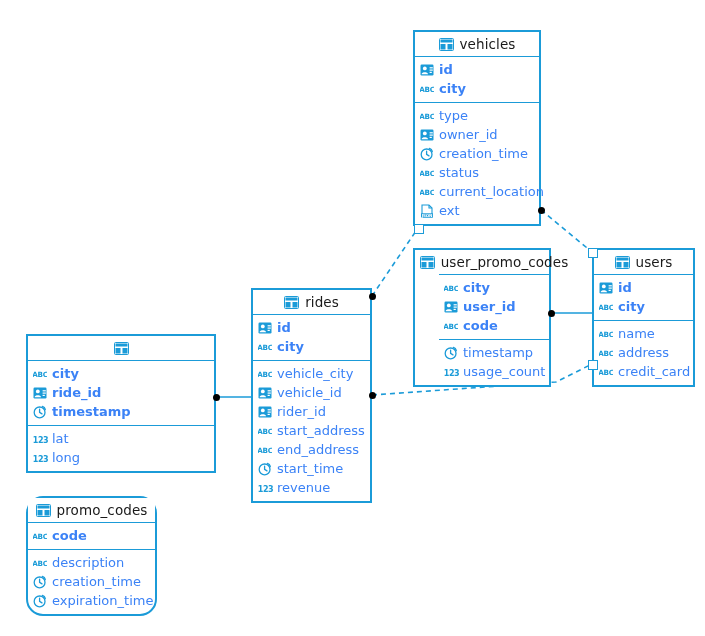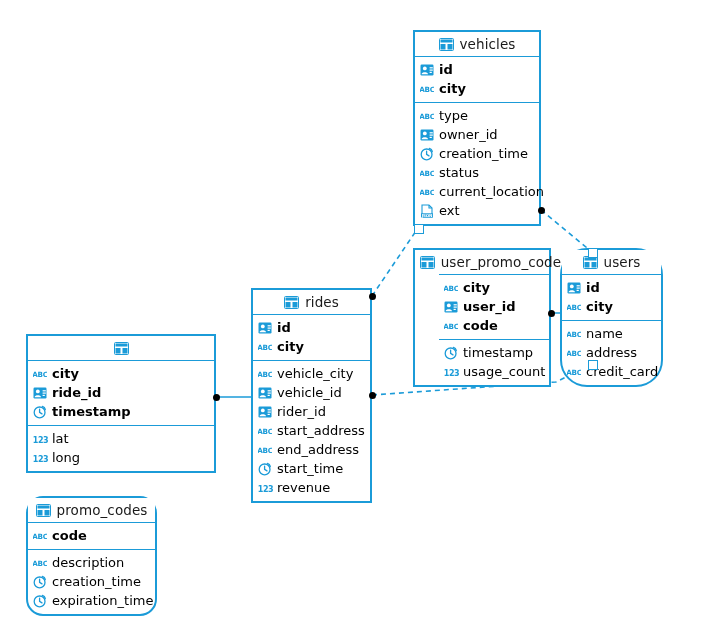--- a/index.html
+++ b/index.html
@@ -69,21 +69,21 @@
   .field {
     display: flex;
     align-items: center;
     gap: 5px;
     height: 19px;
     padding: 0 6px 0 5px;
     white-space: nowrap;
   }
   .field-name {
     font-size: 13px;
-    color: #000000;
+    color: #3b82f6;
     line-height: 1;
   }
   .field.pk .field-name {
     font-weight: bold;
   }
 
   
   .ico {
     width: 14px;
     height: 14px;
@@ -286,21 +286,21 @@
           <div class="field">
             <span class="ico">
               <svg width="15" height="14" viewBox="0 0 15 14">
                 <text x="7.5" y="10.5" font-family="DejaVu Sans, sans-serif" font-size="8" font-weight="bold" fill="#1b9bd8" text-anchor="middle" letter-spacing="-0.4">123</text>
               </svg>
             </span>
             <span class="field-name">usage_count</span>
           </div>
         </div>
       </div>
-      <div class="entity" style="left: 560px; top: 248px; width: 103px; border-radius: 27px;">
+      <div class="entity" style="left: 592px; top: 248px; width: 103px;">
         <div class="entity-header">
           <span class="ico hdr-ico">
             <svg width="15" height="13" viewBox="0 0 15 13">
               <rect x="0.5" y="0.5" width="14" height="12" rx="1" fill="none" stroke="#1b9bd8" stroke-width="1"></rect>
               <rect x="1.5" y="1.5" width="12" height="3" fill="#1b9bd8"></rect>
               <rect x="1.5" y="6" width="5" height="5.5" fill="#1b9bd8"></rect>
               <rect x="8.5" y="6" width="5" height="5.5" fill="#1b9bd8"></rect>
             </svg>
           </span>
           <span class="entity-title">users</span>

